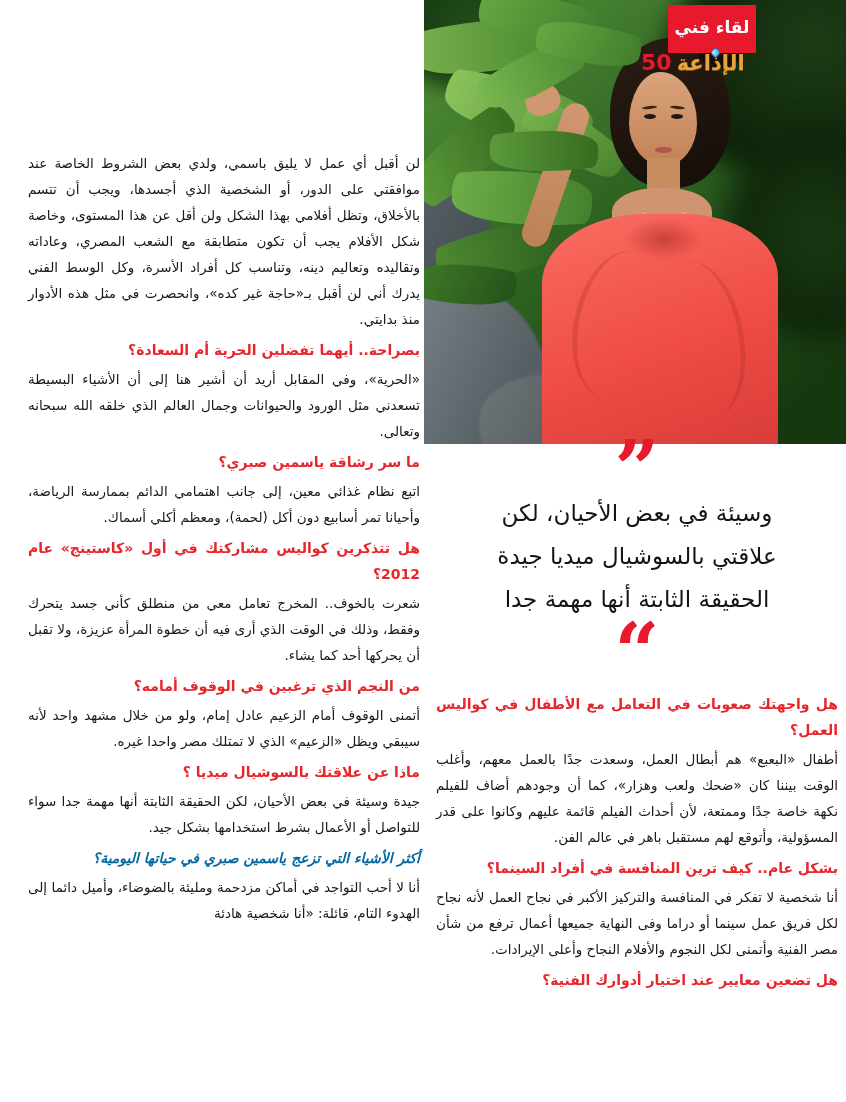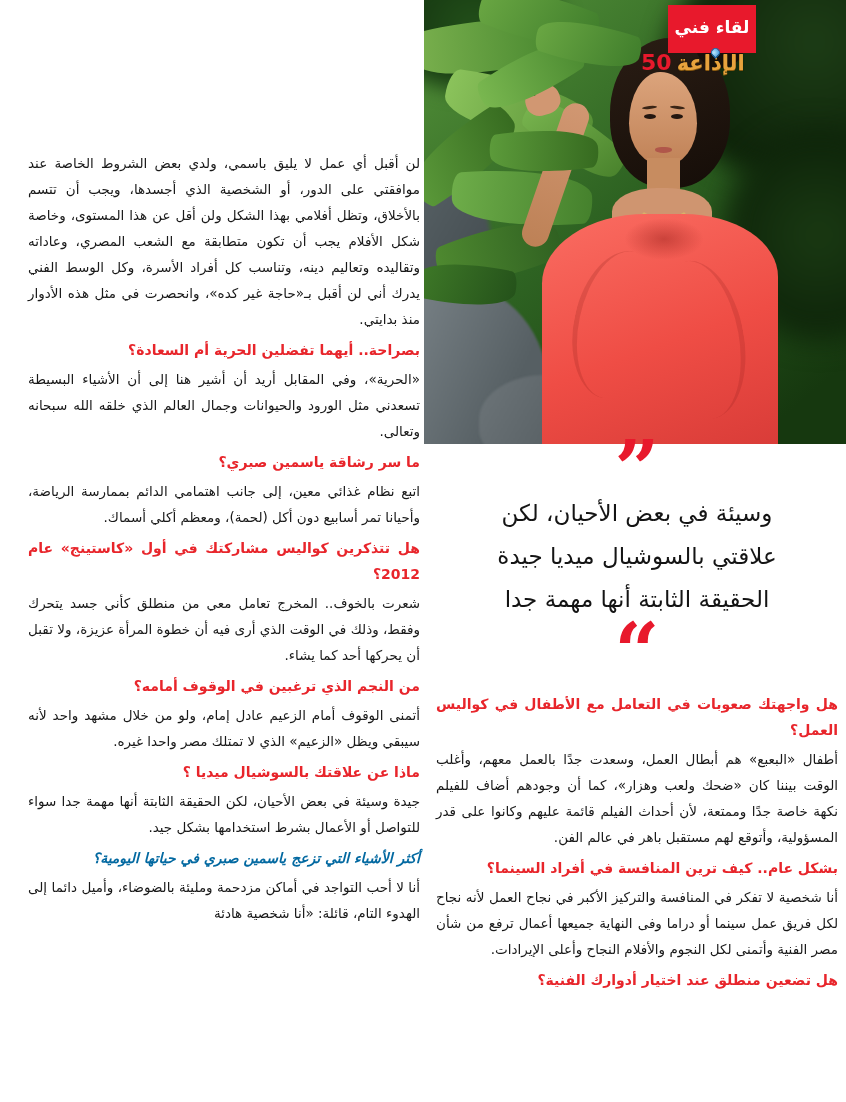--- a/index.html
+++ b/index.html
@@ -132,16 +132,16 @@
       <span class="qmark" style="color: rgb(232, 25, 44);">”</span>
       <div class="quote-line">وسيئة في بعض الأحيان، لكن</div>
       <div class="quote-line">علاقتي بالسوشيال ميديا جيدة</div>
       <div class="quote-line">الحقيقة الثابتة أنها مهمة جدا</div>
       <span class="qmark" style="margin-top: 10px; color: rgb(232, 25, 44);">“</span>
     </div>
     <p class="q" style="color: rgb(232, 37, 43);">هل واجهتك صعوبات في التعامل مع الأطفال في كواليس العمل؟</p>
     <p class="a">أطفال «البعبع» هم أبطال العمل، وسعدت جدًا بالعمل معهم، وأغلب الوقت بيننا كان «ضحك ولعب وهزار»، كما أن وجودهم أضاف للفيلم نكهة خاصة جدًا وممتعة، لأن أحداث الفيلم قائمة عليهم وكانوا على قدر المسؤولية، وأتوقع لهم مستقبل باهر في عالم الفن.</p>
     <p class="q" style="color: rgb(232, 37, 43);">بشكل عام.. كيف ترين المنافسة في أفراد السينما؟</p>
     <p class="a">أنا شخصية لا تفكر في المنافسة والتركيز الأكبر في نجاح العمل لأنه نجاح لكل فريق عمل سينما أو دراما وفى النهاية جميعها أعمال ترفع من شأن مصر الفنية وأتمنى لكل النجوم والأفلام النجاح وأعلى الإيرادات.</p>
-    <p class="q" style="color: rgb(232, 37, 43);">هل تضعين منطلق عند اختيار أدوارك الفنية؟</p>
+    <p class="q" style="color: rgb(232, 37, 43);">هل تضعين معايير عند اختيار أدوارك الفنية؟</p>
   </div>
 
 </div>
 
 </body></html>

